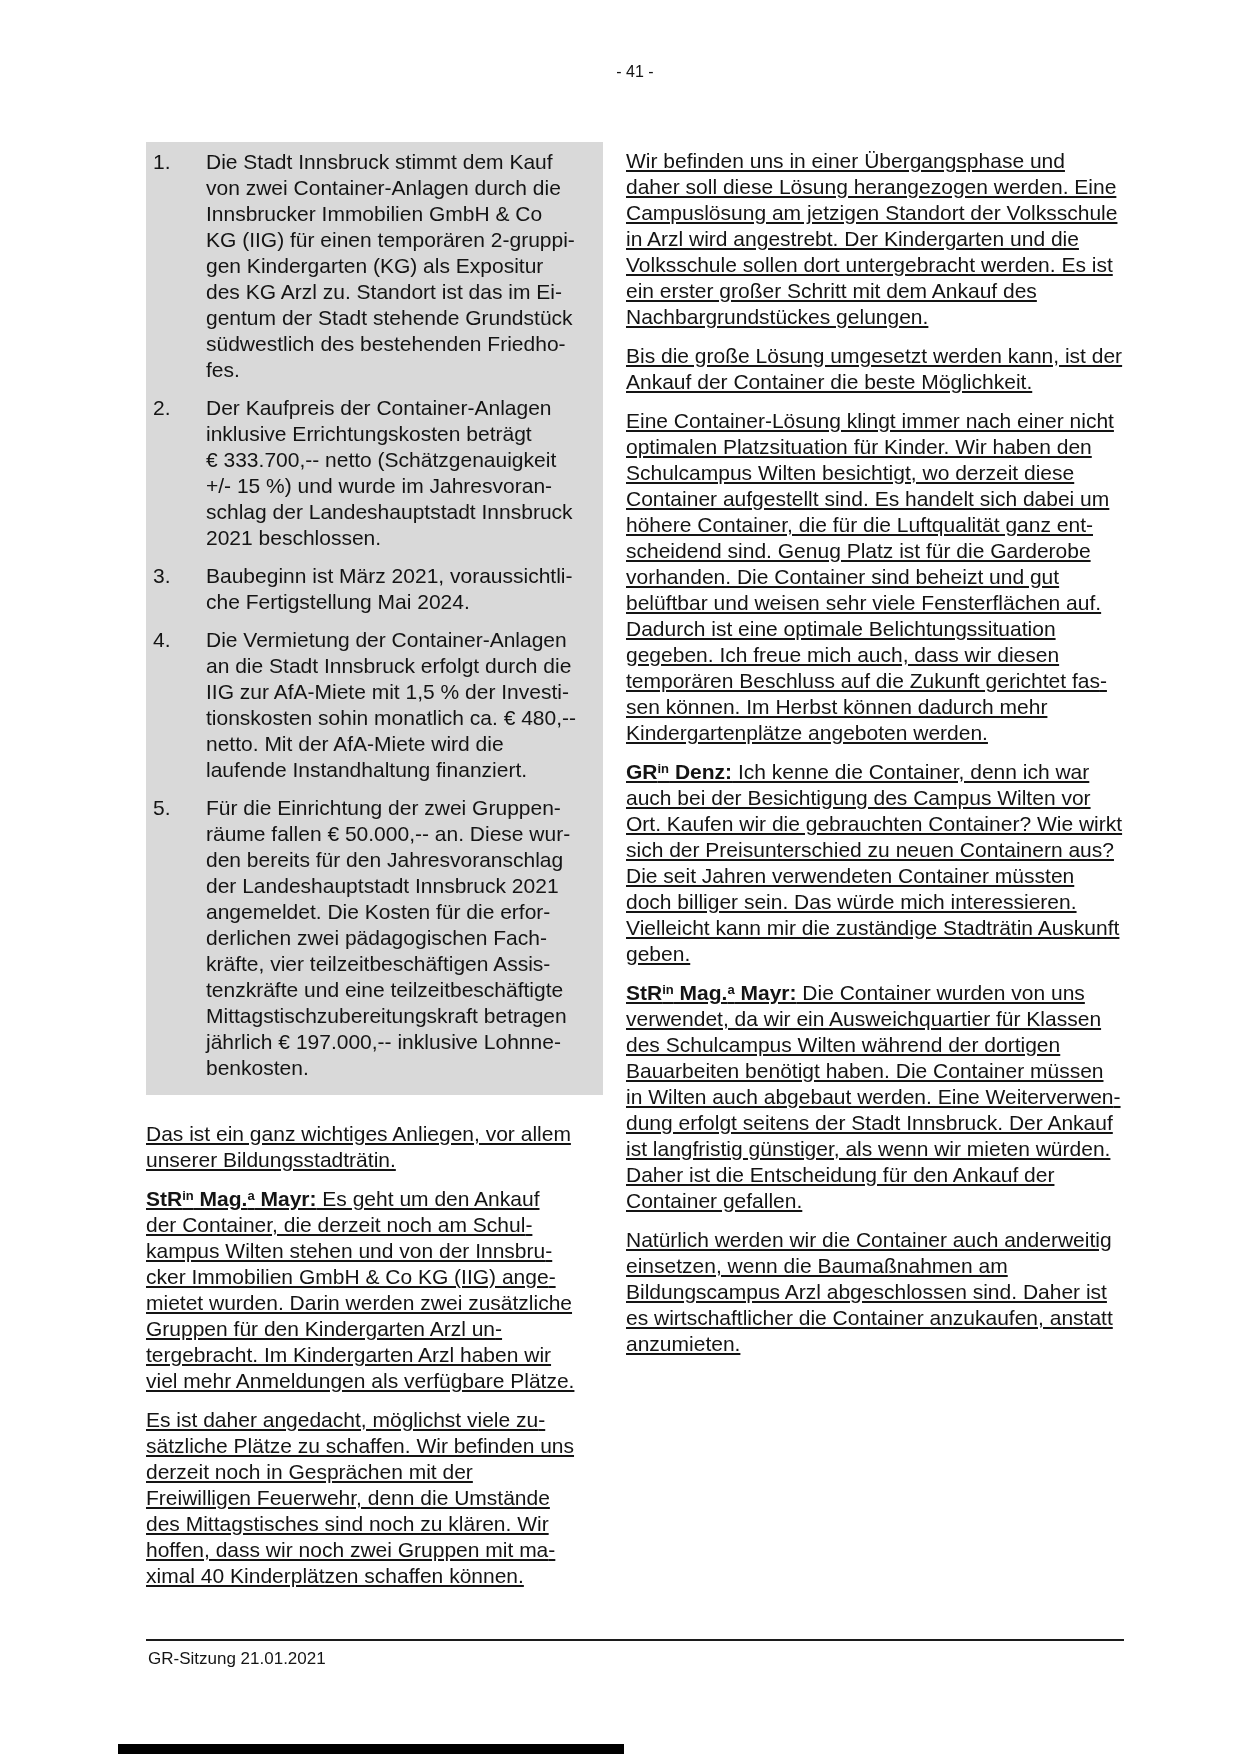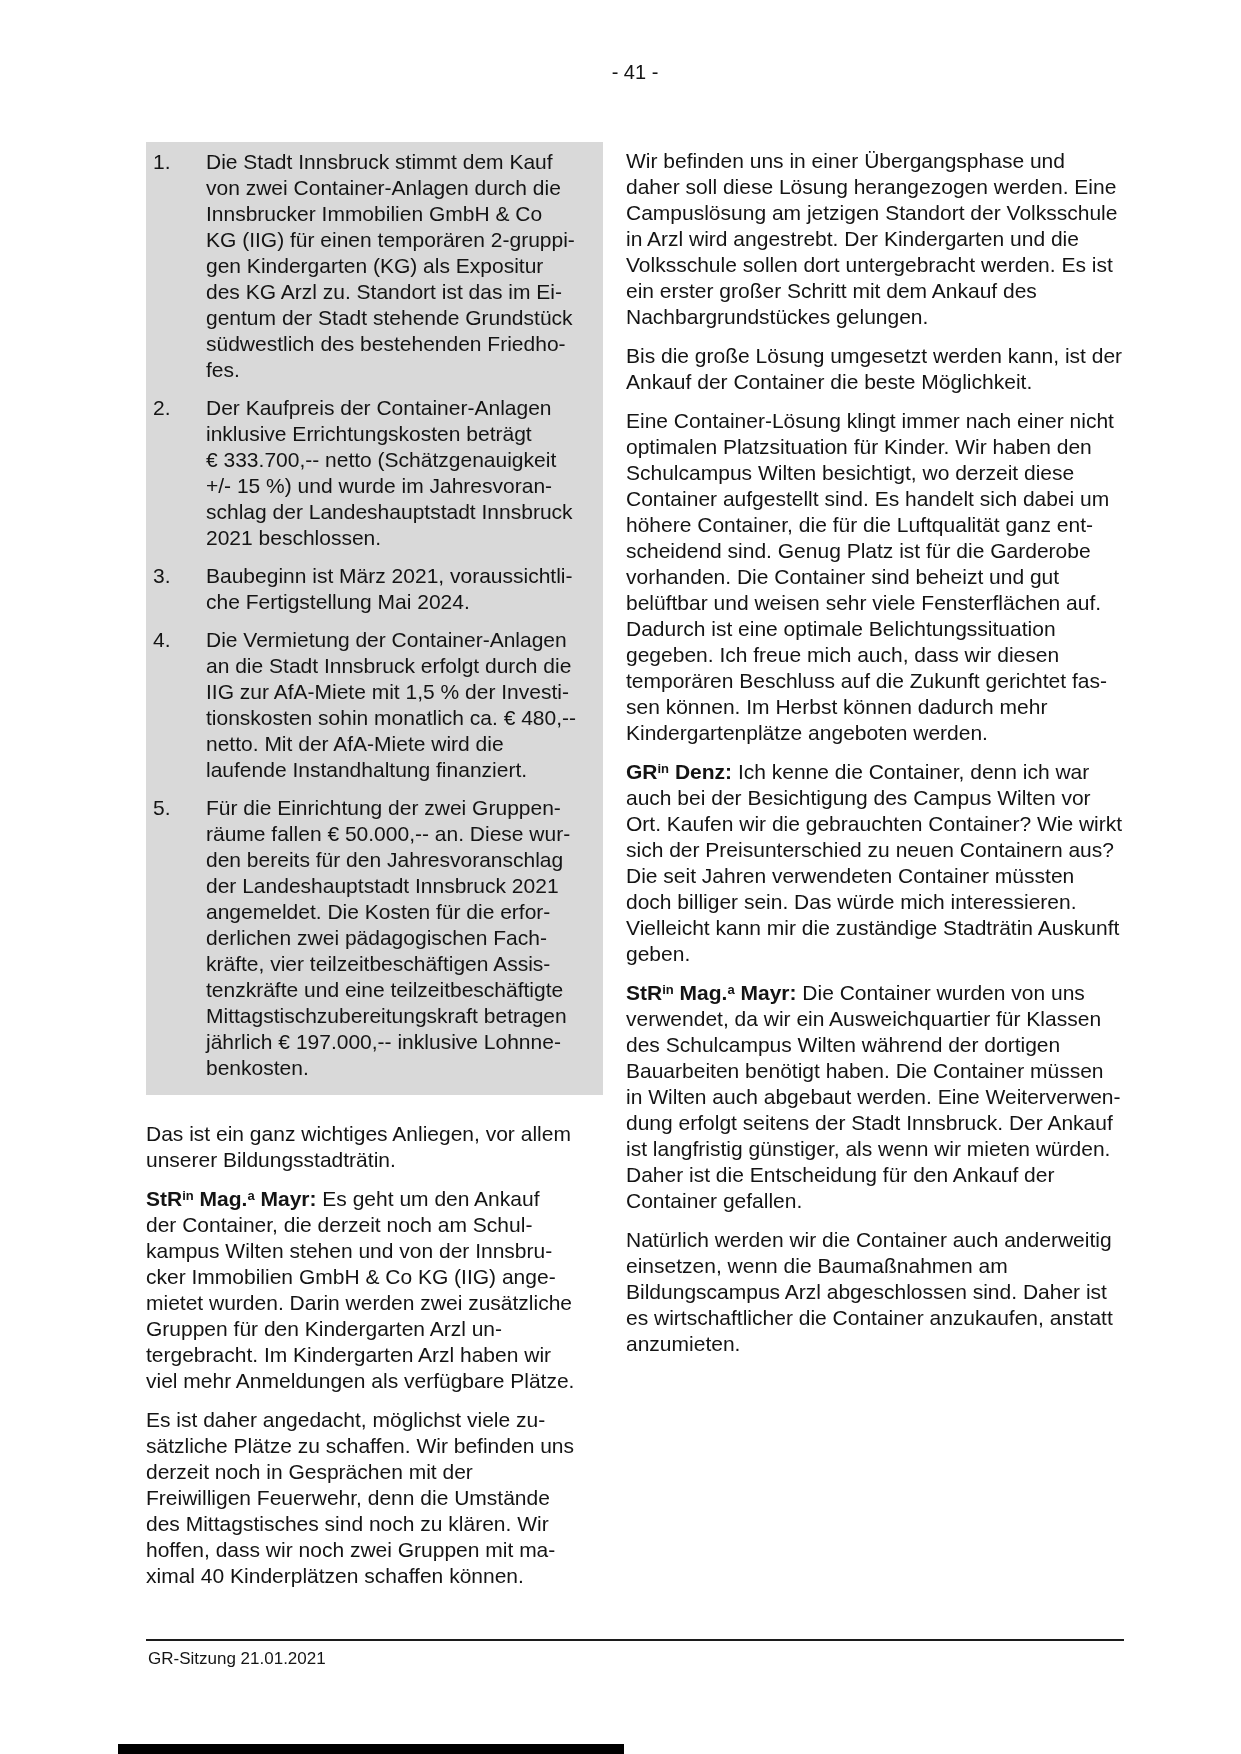--- a/index.html
+++ b/index.html
@@ -8,41 +8,41 @@
     width:1241px; height:1754px;
     margin:0 auto;
     background:#ffffff;
     font-family:"Liberation Sans","DejaVu Sans",sans-serif;
     font-size:21px; line-height:26px;
     color:#141414;
     overflow:hidden;
   }
   .page-number {
     position:absolute; top:62px; left:146px; right:117px;
-    text-align:center; font-size:20px; line-height:20px;
+    text-align:center; font-size:16px; line-height:20px;
   }
   .content {
     position:absolute; top:142px; left:146px; right:117px;
     display:flex; gap:23px;
     text-align:left;
   }
   .col-left  { width:457px; flex:none; }
   .col-right { flex:1; padding-top:6px; }
 
   .graybox {
     background:#d9d9d9;
     padding:7px 26px 14px 7px;
     margin-bottom:26px;
   }
   .li { display:flex; margin-bottom:12px; }
   .li:last-child { margin-bottom:0; }
   .li .num { width:53px; flex:none; }
   .li .litext { flex:1; }
 
-  p.para { margin:0 0 13px 0; }
+  p.para { margin:0 0 13px 0;text-decoration:underline; }
   p.para:last-child { margin-bottom:0; }
   .col-left p.para { padding-right:28px; }
 
   b.speaker { font-weight:bold;margin-top:24px; }
   sup { font-size:13px; line-height:0; vertical-align:6px; }
 
   .footer-rule {
     position:absolute; left:146px; right:117px; top:1639px;
     border-top:2px solid #1c1c1c; height:0;
   }

